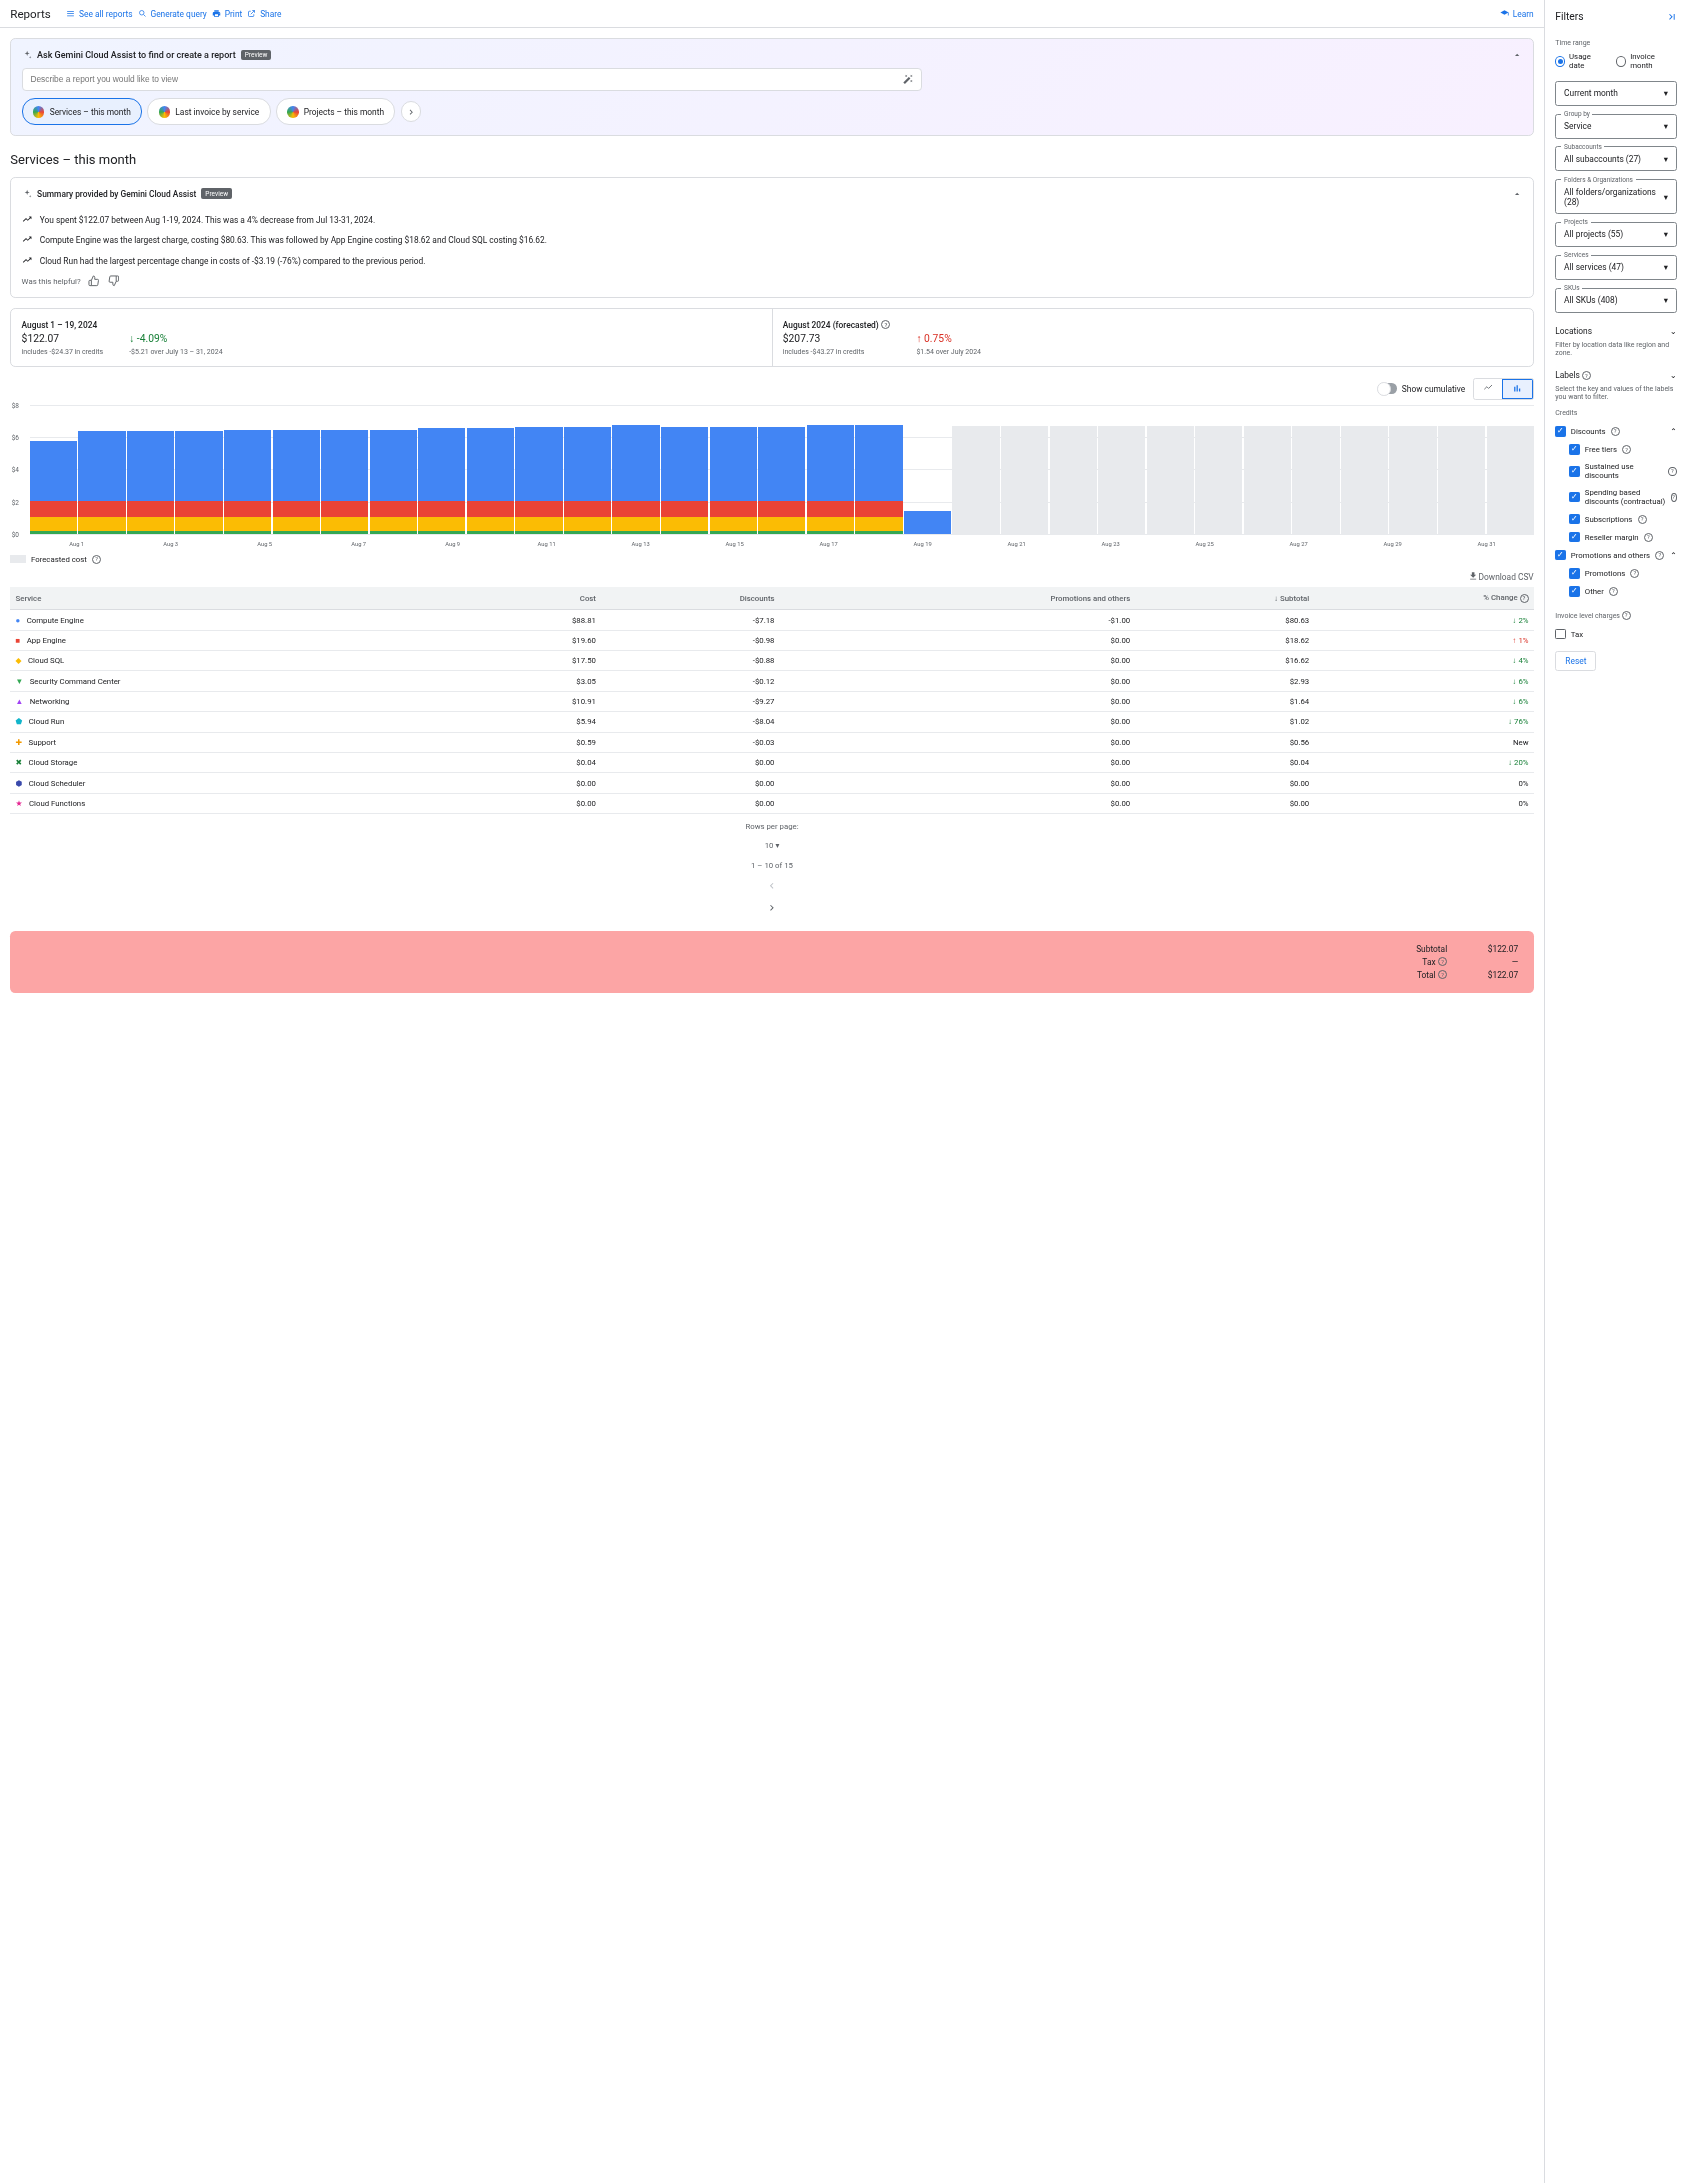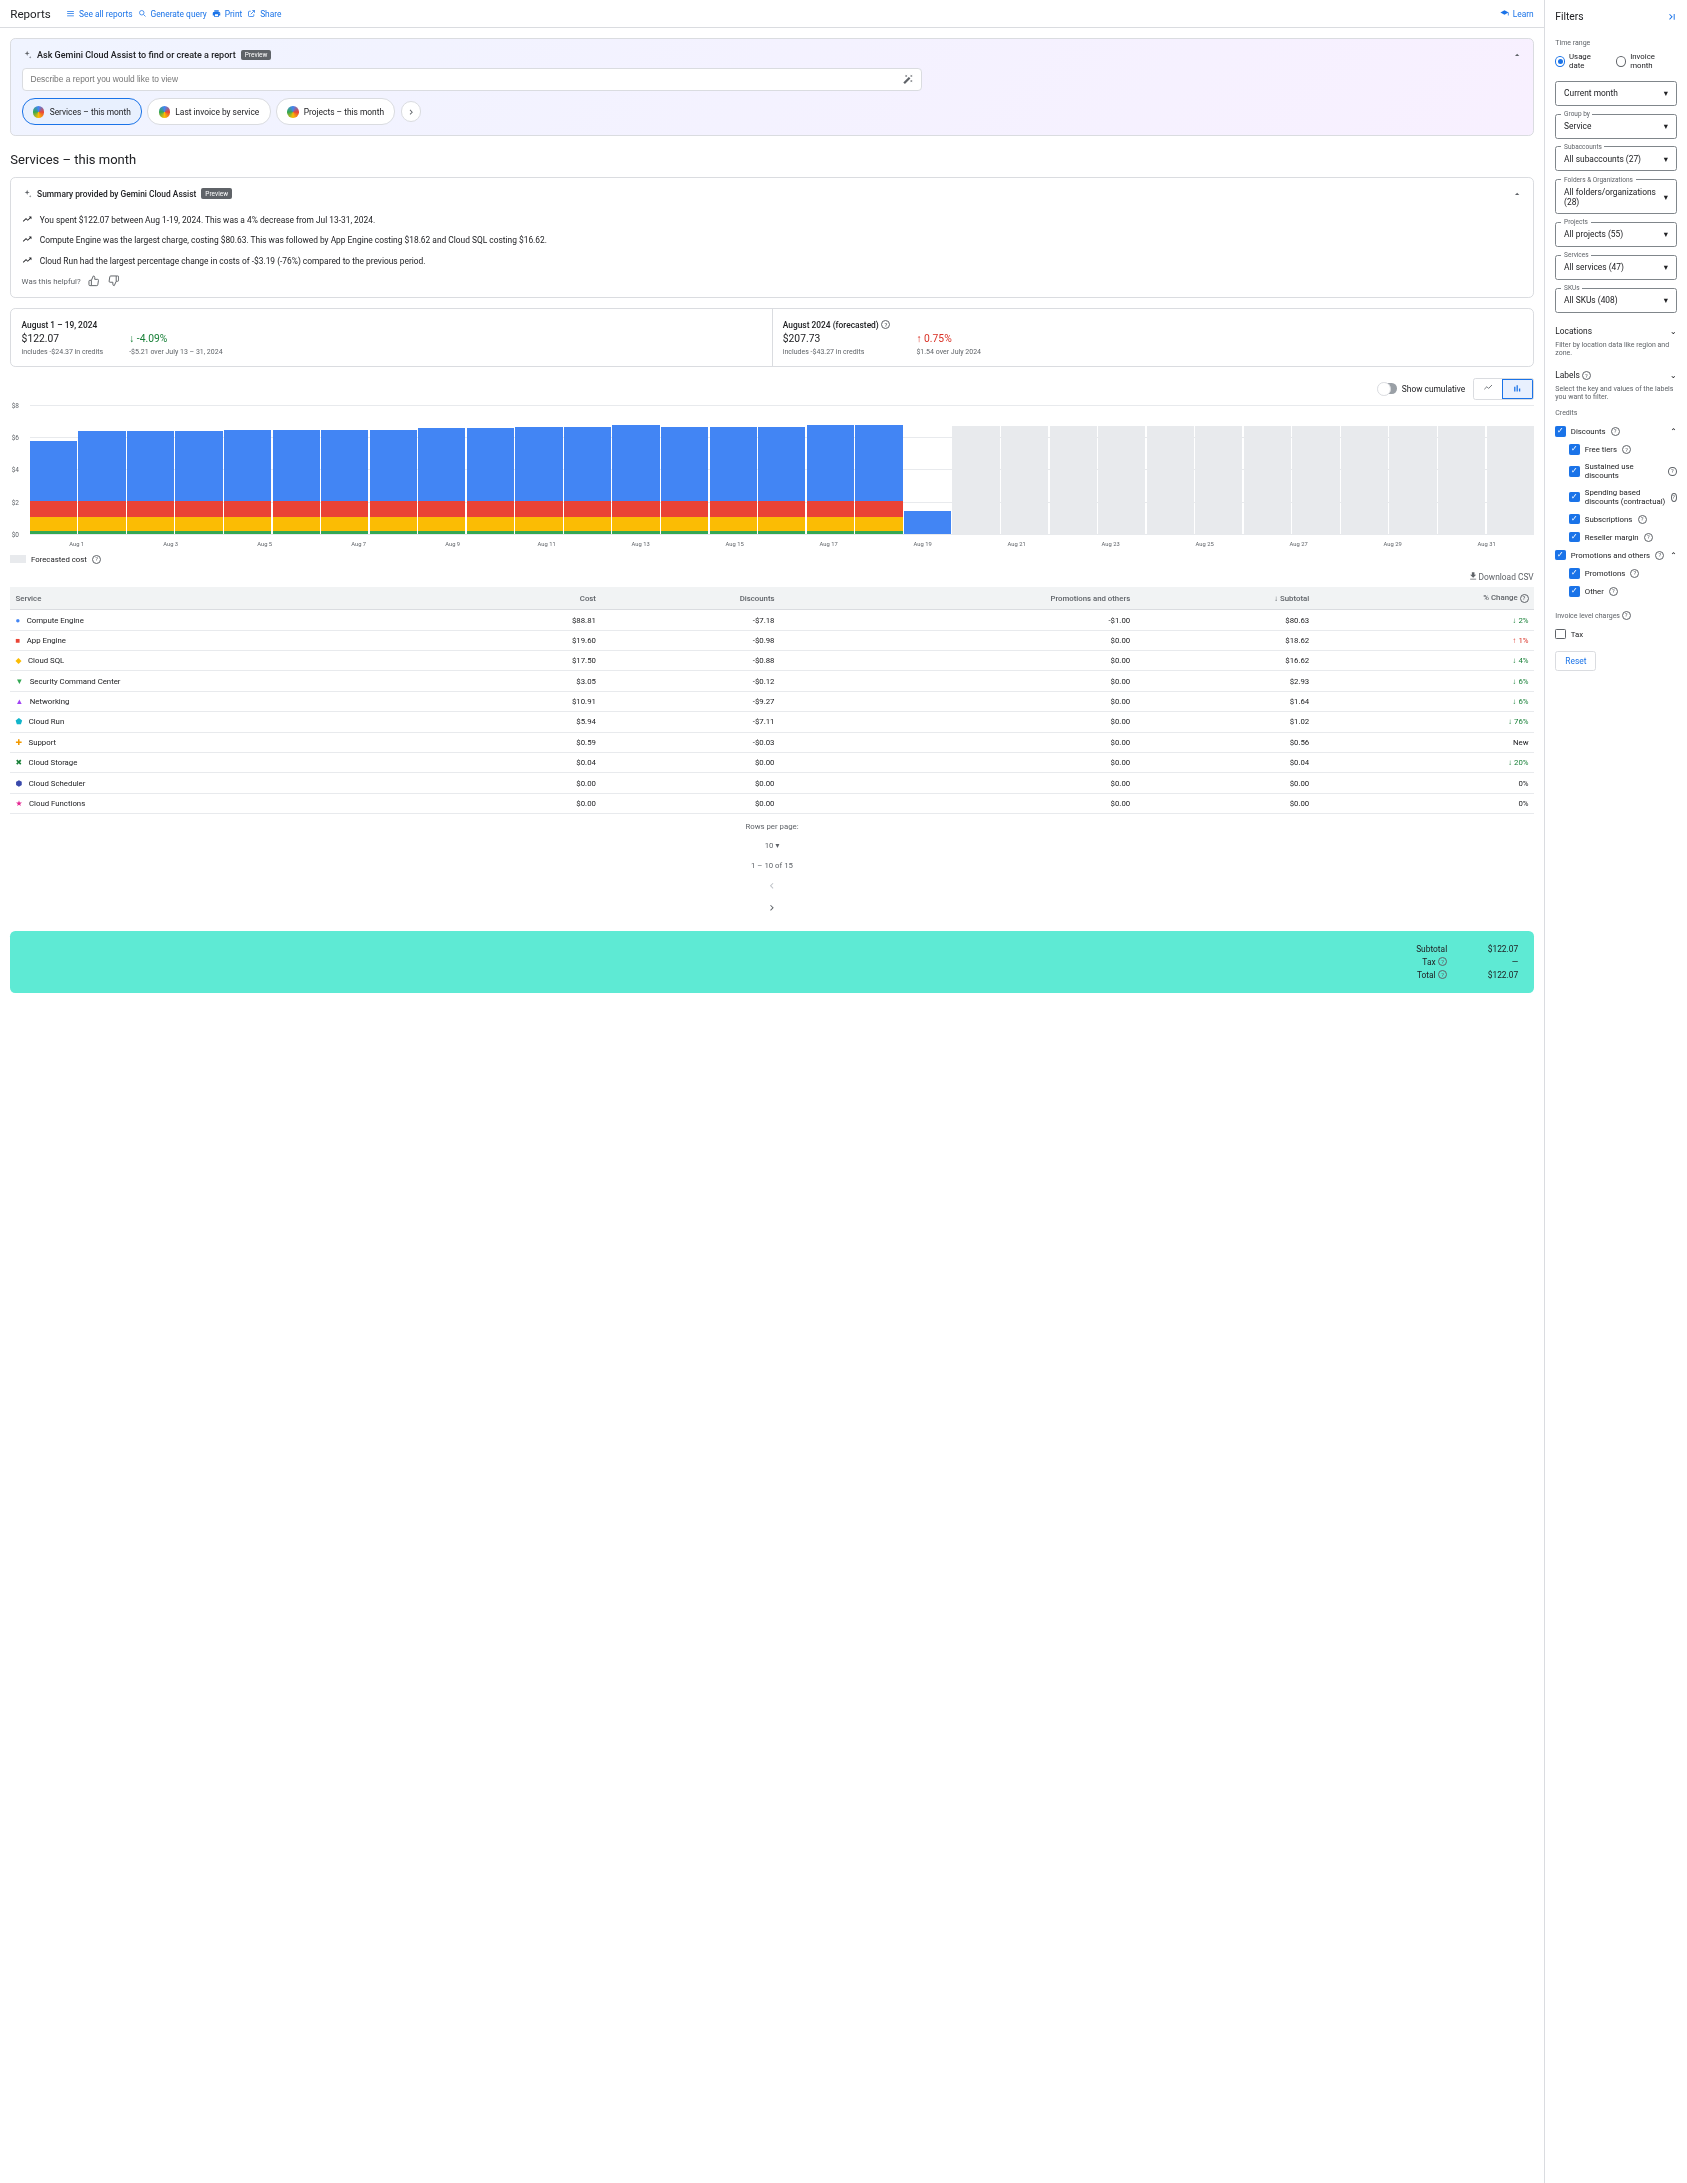--- a/index.html
+++ b/index.html
@@ -59,21 +59,21 @@
 .download-link { text-align: right; color: #5f6368; font-size: 8.4px; display: flex; justify-content: flex-end; align-items: center; gap: 0; margin-bottom: 5.2px; cursor: pointer; }
 table { width: 100%; border-collapse: collapse; font-size: 7.8px; }
 th { text-align: right; padding: 6.5px 5.2px; background: #f1f3f4; font-weight: 500; color: #5f6368; border-bottom: 0.6px solid #dadce0; }
 th:first-child { text-align: left; }
 td { text-align: right; padding: 5.2px; border-bottom: 0.6px solid #e8eaed; }
 td:first-child { text-align: left; }
 .service-cell { display: flex; align-items: center; gap: 6.5px; }
 .change-down { color: #188038; }
 .change-up { color: #d93025; }
 .pagination { display: flex; justify-content: flex-end; align-items: center; gap: 10.3px; padding: 7.8px 5.2px; font-size: 7.8px; color: #5f6368; flex-direction: column; }
-.totals-box { background: #5eead4; border-radius: 5.2px; padding: 13px 15.5px; margin-top: 10.3px; }
+.totals-box { background: #fca5a5; border-radius: 5.2px; padding: 13px 15.5px; margin-top: 10.3px; }
 .totals-inner { display: flex; flex-direction: column; align-items: flex-end; gap: 2.6px; font-size: 8.4px; }
 .totals-row { display: flex; gap: 26px; }
 .totals-label { width: 52px; text-align: right; display: flex; align-items: center; justify-content: flex-end; gap: 2.6px; }
 .totals-val { width: 45px; text-align: right; }
 .filters-header { display: flex; justify-content: space-between; align-items: center; margin-bottom: 16px; }
 .filters-title { font-size: 10.3px; }
 .filter-section-label { font-size: 7px; color: #5f6368; margin-bottom: 5.2px; }
 .radio-group { display: flex; gap: 10.3px; margin-bottom: 10.3px; }
 .radio-item { display: flex; align-items: center; gap: 3.9px; font-size: 7.8px; }
 .radio { width: 10.3px; height: 10.3px; border: 1.3px solid #5f6368; border-radius: 50%; display: flex; align-items: center; justify-content: center; }
@@ -568,21 +568,21 @@
             <td class="change-down">↓ 6%</td>
           </tr>
           <tr>
             <td>
               <div class="service-cell">
                 <span style="color:#12b5cb">⬟</span>
                 <span>Cloud Run</span>
               </div>
             </td>
             <td>$5.94</td>
-            <td>-$7.11</td>
+            <td>-$8.04</td>
             <td>$0.00</td>
             <td>$1.02</td>
             <td class="change-down">↓ 76%</td>
           </tr>
           <tr>
             <td>
               <div class="service-cell">
                 <span style="color:#f29900">✚</span>
                 <span>Support</span>
               </div>

